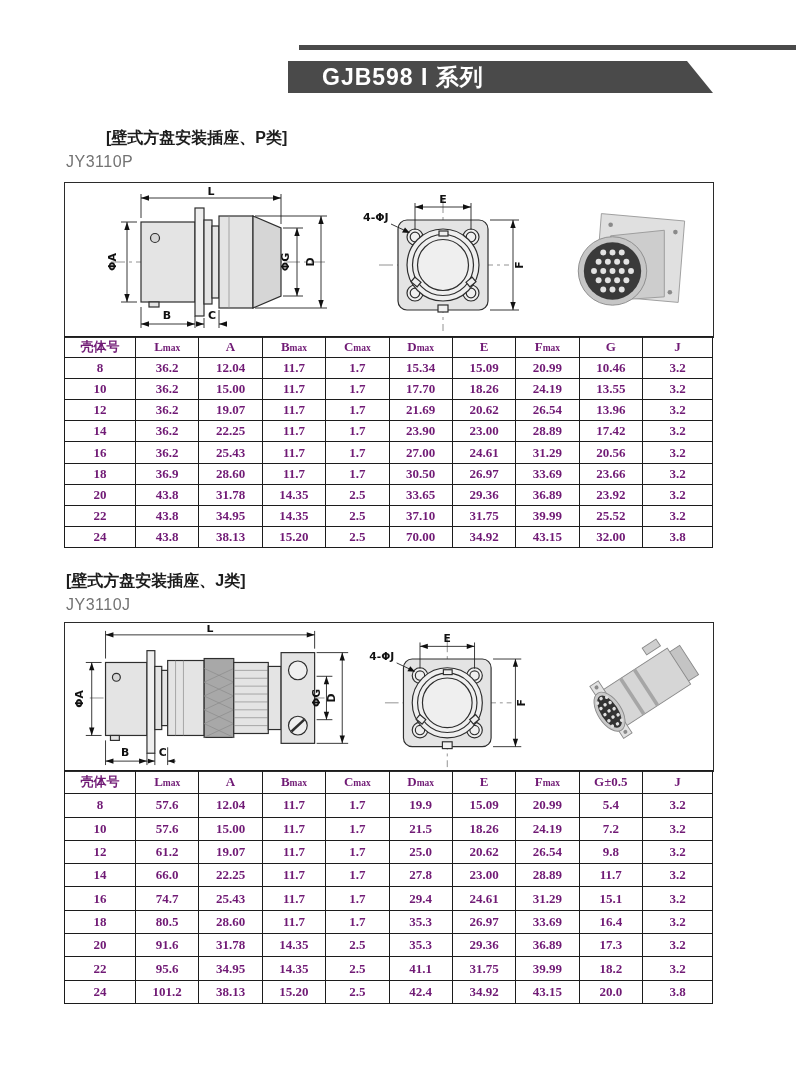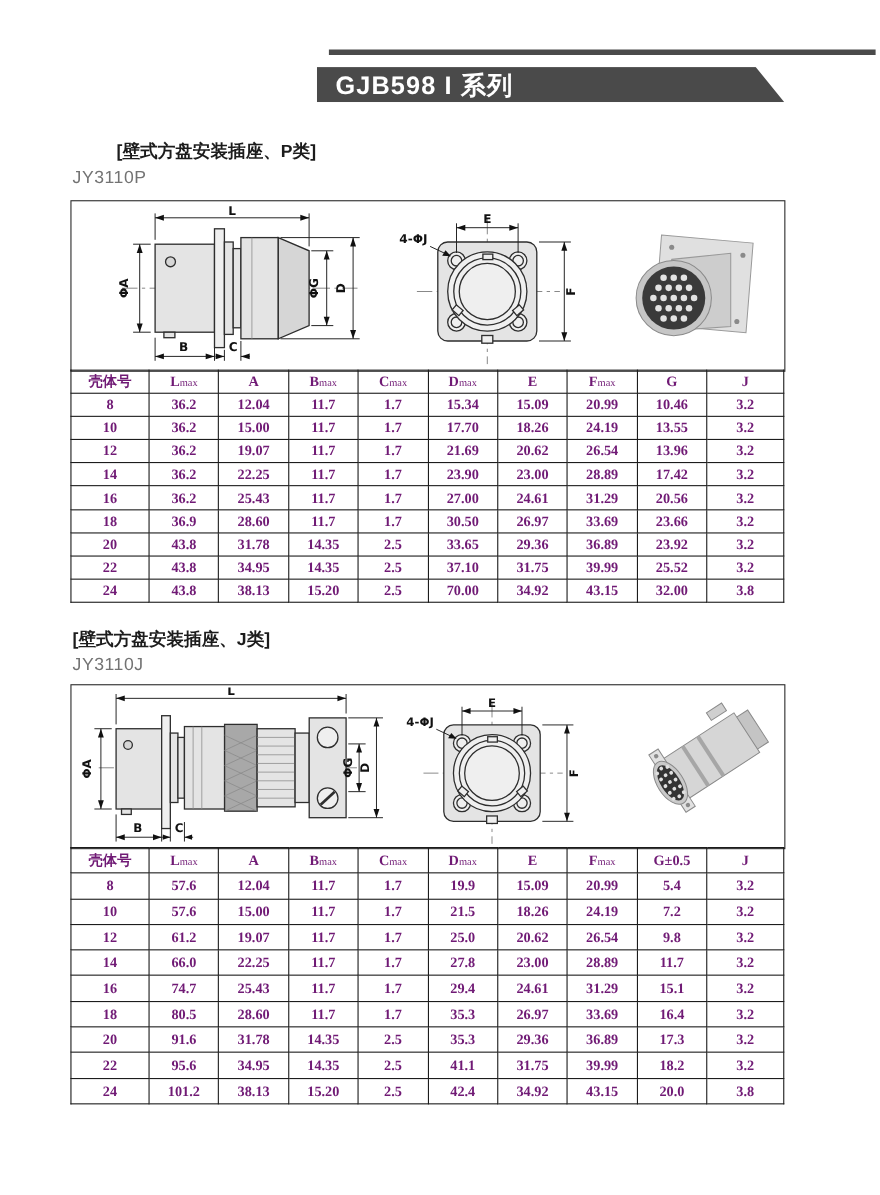--- a/index.html
+++ b/index.html
@@ -3,37 +3,37 @@
 <meta charset="utf-8">
 <style>
   html,body{margin:0;padding:0;background:#fff;}
   .page{position:relative;width:800px;height:1086px;background:#ffffff;overflow:hidden;
         font-family:"Liberation Sans",sans-serif;color:#111;}
   
   .header-rule{position:absolute;left:299px;top:45px;width:497px;height:5px;background:#4a4a4a;}
   .banner{position:absolute;left:288px;top:61px;width:425px;height:32px;background:#4a4a4a;
           clip-path:polygon(0 0,calc(100% - 26px) 0,100% 100%,0 100%);
           display:flex;align-items:center;}
-  .banner .t{color:#fff;font-weight:bold;font-size:23px;letter-spacing:1px;padding-left:17px;
+  .banner .t{color:#fff;font-weight:bold;font-size:23px;letter-spacing:1px;padding-left:34px;
              font-family:"Liberation Sans",sans-serif;}
   
   .sec-label{position:absolute;left:66px;font-size:16px;font-weight:600;color:#1c1c1c;}
   .model{position:absolute;left:66px;font-size:16px;font-weight:500;color:#737373;letter-spacing:.5px;}
   
   .figbox{position:absolute;left:64px;width:648px;border:1.6px solid #2b2b2b;background:#fff;}
   .figbox svg{position:absolute;}
   
   table.spec{position:absolute;left:64px;width:649px;border-collapse:collapse;table-layout:fixed;
              font-family:"Liberation Serif",serif;font-weight:700;font-size:13px;color:#701a75;}
   table.spec th,table.spec td{border:1.6px solid #1c1c1c;text-align:center;vertical-align:middle;
              padding:0;font-weight:700;}
   table.spec col.c-first{width:71px;} table.spec col.c-last{width:70px;}
   table.t1 th,table.t1 td{height:20.1px;}
   table.t2 th,table.t2 td{height:22.3px;}
-  .sub{font-size:9.5px;font-weight:400;}
+  .sub{font-size:9.5px;font-weight:700;}
   
   .ln{stroke:#2e2e2e;stroke-width:1.2;fill:none;}
   .fill1{fill:#e4e4e4;stroke:#2e2e2e;stroke-width:1.2;}
   .fill2{fill:#d6d6d6;stroke:#2e2e2e;stroke-width:1.2;}
   .fill3{fill:#efefef;stroke:#2e2e2e;stroke-width:1.2;}
   .dim{stroke:#222;stroke-width:0.9;fill:none;}
   .cl{stroke:#777;stroke-width:0.8;fill:none;stroke-dasharray:14 4 3 4;}
   .ah{fill:#111;stroke:none;}
   .dimtxt{font-family:"DejaVu Sans",sans-serif;font-size:11px;font-weight:bold;fill:#111;}
   .thin{stroke:#8a8a8a;stroke-width:0.7;fill:none;}

